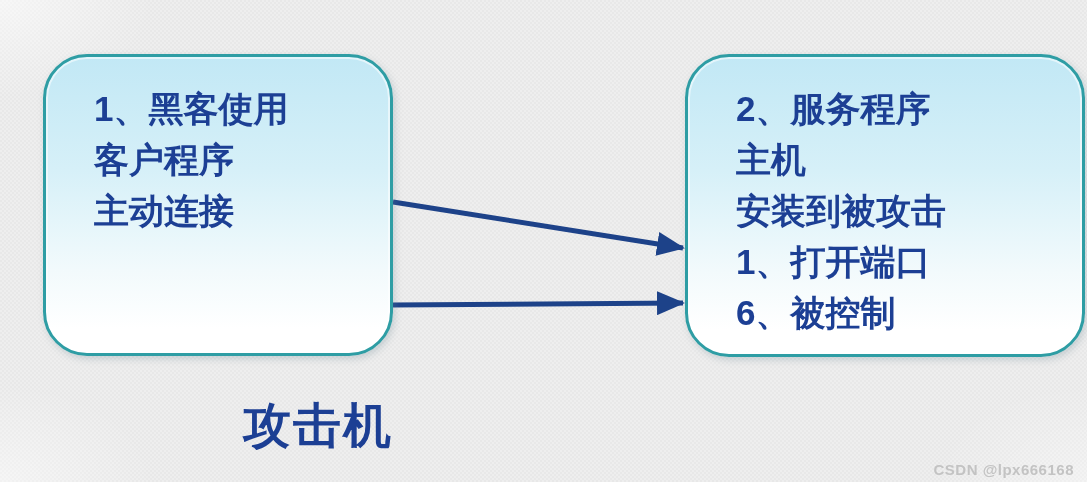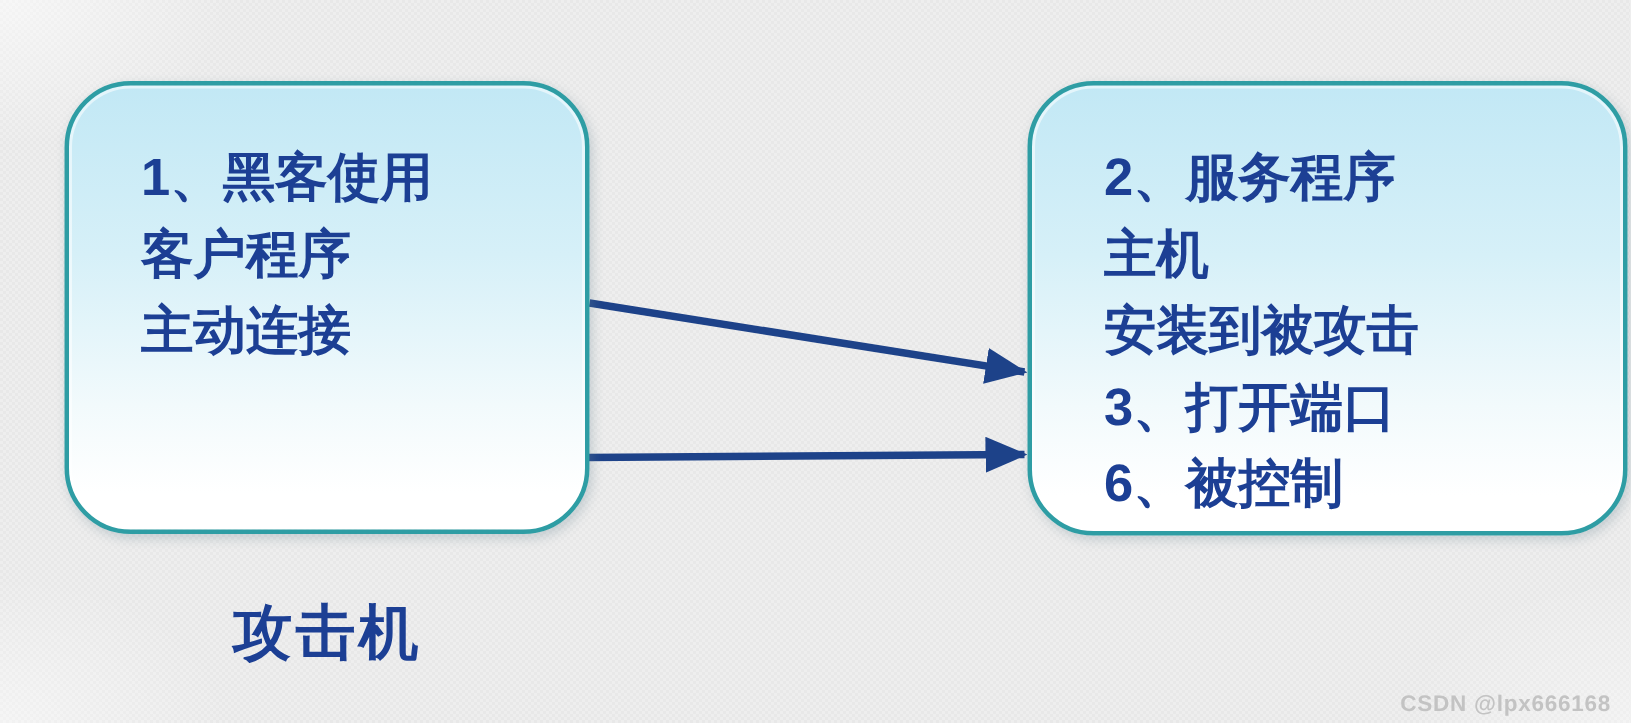--- a/index.html
+++ b/index.html
@@ -45,42 +45,42 @@
     position: absolute;
     box-sizing: border-box;
     border: 3px solid #2e9da4;
     border-radius: 44px;
     background: linear-gradient(180deg, #c2e8f5 0%, #d6f0f8 38%, #f2fafc 72%, #ffffff 92%);
     box-shadow: 2px 3px 7px rgba(110,135,150,0.30), inset 0 0 0 2px rgba(255,255,255,0.55);
     color: #1c3f94;
     font-weight: bold;
     font-size: 35px;
     line-height: 51px;
-    padding: 36px 10px 0 48px;
+    padding: 26px 10px 0 48px;
     white-space: nowrap;
   }
   .node-box.left {
     left: 43px;
     top: 54px;
     width: 350px;
     height: 302px;
   }
   .node-box.right {
     left: 685px;
     top: 54px;
     width: 400px;
     height: 303px;
   }
   .caption {
     position: absolute;
     top: 394px;
     color: #1c3f94;
     font-weight: bold;
-    font-size: 40px;
-    text-align: center;
+    font-size: 48px;
+    text-align: right;
     letter-spacing: 2px;
   }
   .caption.left {
     left: 43px;
     width: 350px;
   }
   .caption.right {
     left: 685px;
     width: 348px;
   }
@@ -112,21 +112,21 @@
   <div class="node-box left">
     <div>1、黑客使用</div>
     <div>客户程序</div>
     <div>主动连接</div>
   </div>
 
   <div class="node-box right">
     <div>2、服务程序</div>
     <div>主机</div>
     <div>安装到被攻击</div>
-    <div>3、打开端口</div>
+    <div>1、打开端口</div>
     <div>6、被控制</div>
   </div>
 
   <div class="caption left">攻击机</div>
 
   <div class="watermark">CSDN @lpx666168</div>
 
 </div>
 
 </body></html>

